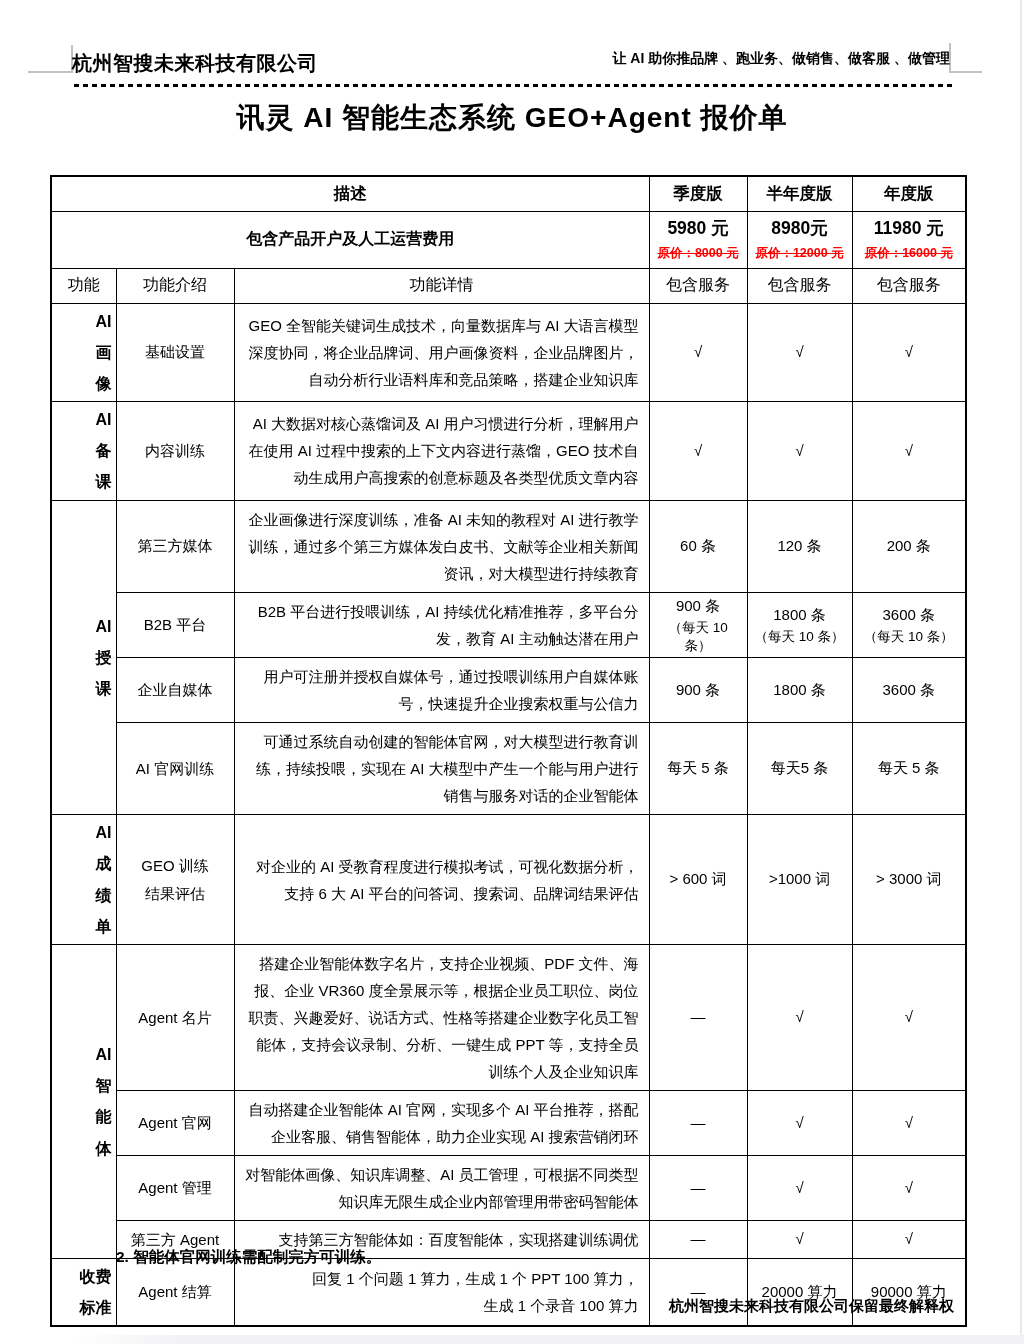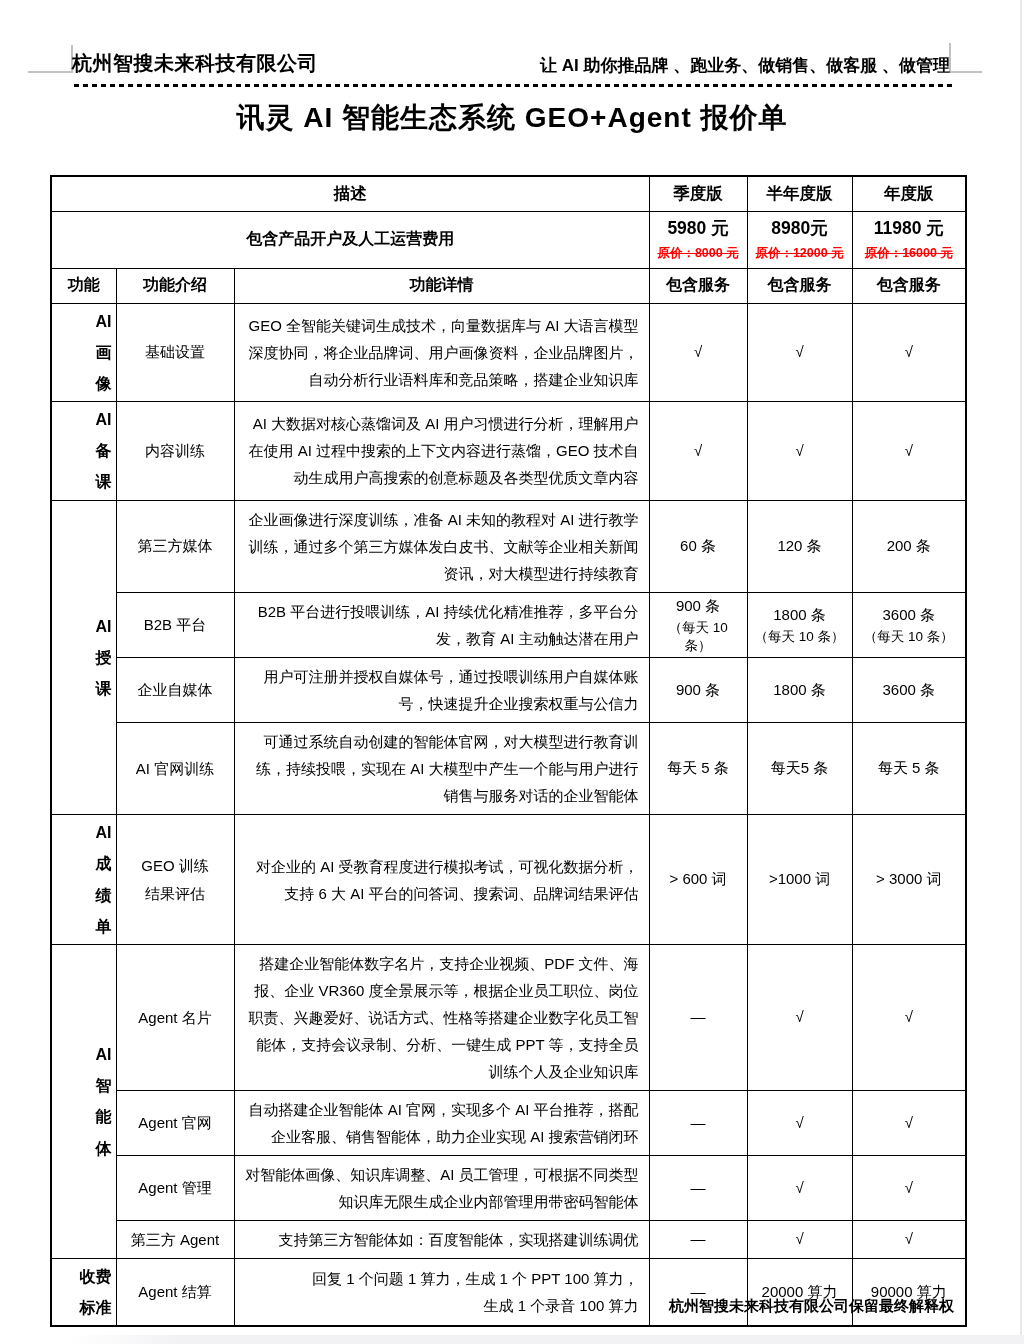--- a/index.html
+++ b/index.html
@@ -16,38 +16,38 @@
   .crop.tl-v { left:71px; top:45px; width:2px; height:28px; }
   .crop.tl-h { left:28px; top:71px; width:45px; height:2px; }
   .crop.tr-v { left:949px; top:43px; width:2px; height:30px; }
   .crop.tr-h { left:949px; top:71px; width:33px; height:2px; }
   .page-edge-right { position:absolute; right:2px; top:0; width:2px; height:100%; background:#e9e9ec; }
   .page-edge-bottom { position:absolute; left:0; bottom:0; width:100%; height:9px;
     background:linear-gradient(90deg, #ffffff 0 70px, #f2f2f5 180px 100%); }
 
   
   .header-row { position:absolute; left:72px; right:74px; top:50px;
-    display:flex; justify-content:space-between; align-items:flex-end; }
+    display:flex; justify-content:space-between; align-items:flex-start; }
   .company { font-size:20px; font-weight:700; letter-spacing:0.5px; }
-  .slogan  { font-size:17px; font-weight:700; }
+  .slogan  { font-size:14px; font-weight:700; }
   .dashed-rule { position:absolute; left:74px; right:72px; top:84px; height:3px;
     background:repeating-linear-gradient(90deg, #000 0 5px, transparent 5px 9px); }
   .doc-title { position:absolute; left:0; right:0; top:99px; text-align:center;
     font-size:28px; font-weight:700; letter-spacing:1px; }
 
   
   table.quote { position:absolute; left:50px; top:175px; width:915px;
     border-collapse:collapse; table-layout:fixed; border:2.5px solid #000; }
   td { border:1.6px solid #000; text-align:center; vertical-align:middle; padding:2px 4px; }
   .desc-header, .plan-name { font-size:16.5px; font-weight:700; }
   .price-desc { font-size:16px; font-weight:700; }
   .price-now { font-size:17.5px; font-weight:700; line-height:1.35; }
   .price-was { font-size:12.5px; font-weight:700; color:#ff0000;
     text-decoration:line-through; margin-top:4px; }
-  .col-header, .service-header { font-size:16px; font-weight:700; }
+  .col-header, .service-header { font-size:16px; font-weight:400; }
   .group-label { font-size:16px; font-weight:700; white-space:pre-line; line-height:1.95;text-align:right; }
   .feature-label { font-size:15px; white-space:pre-line; line-height:1.85; }
   .feature-detail { text-align:right; font-size:15px; line-height:27px;
     padding:5px 10px; white-space:pre-line; }
   .cell-val { font-size:15px; line-height:1.5; }
   .cell-sub { font-size:13.5px; margin-top:2px; }
   .cell-sub:empty { display:none; }
 
   
   .notes { position:absolute; left:68px; right:55px; top:1243px;
@@ -293,15 +293,16 @@
           <div class="cell-val">20000 算力</div>
         </td>
       <td>
           <div class="cell-val">90000 算力</div>
         </td>
     </tr>
   </tbody>
 </table>
 
 <div class="notes">
+  <div class="note-line2">2. 智能体官网训练需配制完方可训练。</div>
 </div>
 
 <div class="rights">杭州智搜未来科技有限公司保留最终解释权</div>
 
 </body></html>

